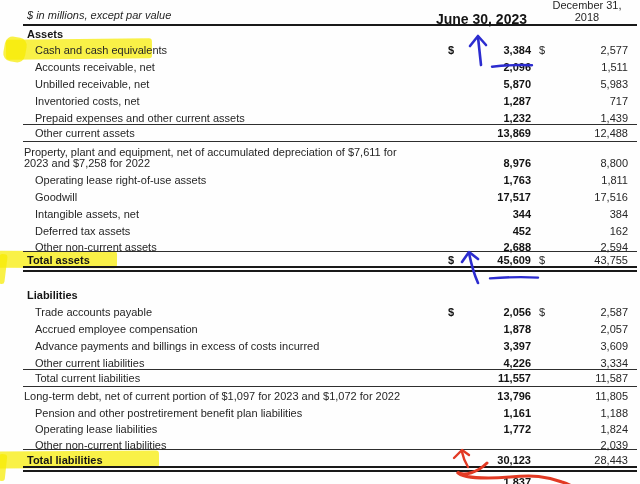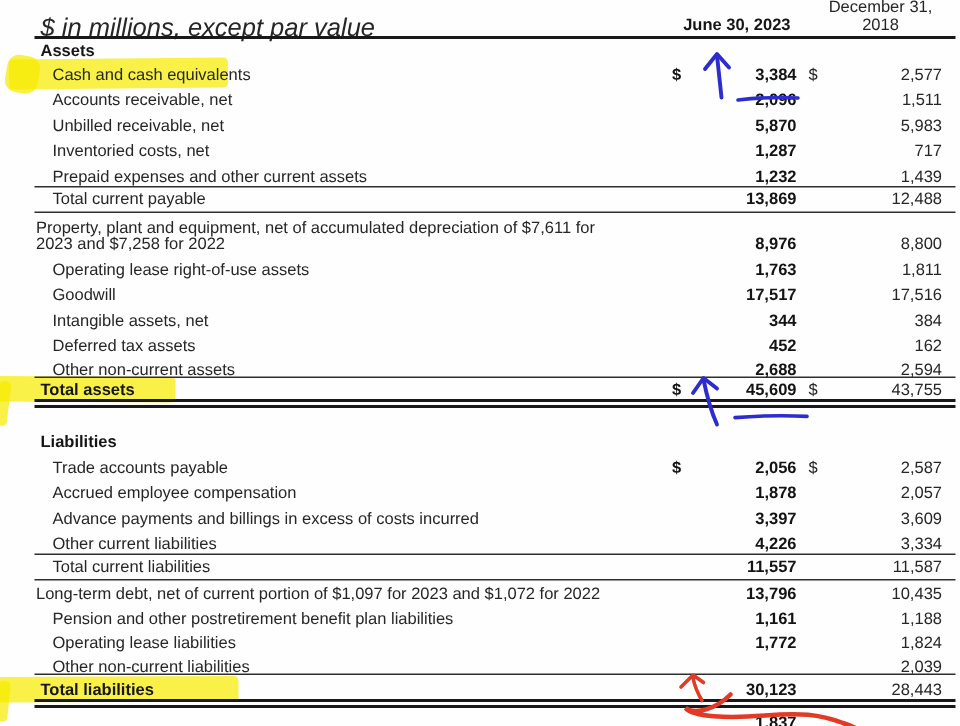--- a/index.html
+++ b/index.html
@@ -2,22 +2,22 @@
 <html style="--hl: #f7eb00; --blue: #2c2ccf; --red: #e23a24;"><head>
 <meta charset="utf-8">
 <style>
   html,body{margin:0;padding:0;}
   body{
     width:640px;height:484px;position:relative;overflow:hidden;
     background:#fefefe;color:#262626;
     font-family:"Liberation Sans","DejaVu Sans",sans-serif;
   }
   
-  .caption{position:absolute;left:27px;top:9px;font-size:17px;font-style:italic;white-space:nowrap;z-index:2;}
-  .col23{position:absolute;top:11px;right:113px;font-size:11px;font-weight:700;color:#151515;white-space:nowrap;z-index:2;}
+  .caption{position:absolute;left:27px;top:9px;font-size:11px;font-style:italic;white-space:nowrap;z-index:2;}
+  .col23{position:absolute;top:11px;right:113px;font-size:14px;font-weight:700;color:#151515;white-space:nowrap;z-index:2;}
   .col22{position:absolute;top:0px;right:10px;width:86px;font-size:11px;line-height:11.5px;text-align:center;z-index:2;}
   
   .rule{position:absolute;left:23px;width:614px;height:1px;background:#2e2e2e;z-index:2;}
   .rule.thick{height:2px;background:#191919;}
   .drule{position:absolute;left:23px;width:614px;height:6px;box-sizing:border-box;
          border-top:2px solid #191919;border-bottom:2px solid #191919;z-index:2;}
   
   .row-label{position:absolute;font-size:11px;line-height:13px;white-space:nowrap;z-index:2;}
   .lbl-bold{font-weight:700;color:#151515;}
   .val{position:absolute;width:72px;font-size:11px;line-height:13px;text-align:right;z-index:2;}
@@ -73,21 +73,21 @@
     <span class="val v22" style="top: 61px;">1,511</span>
     <span class="row-label" style="top: 78px; left: 35px;">Unbilled receivable, net</span>
     <span class="val v23" style="top: 78px;">5,870</span>
     <span class="val v22" style="top: 78px;">5,983</span>
     <span class="row-label" style="top: 95px; left: 35px;">Inventoried costs, net</span>
     <span class="val v23" style="top: 95px;">1,287</span>
     <span class="val v22" style="top: 95px;">717</span>
     <span class="row-label" style="top: 112px; left: 35px;">Prepaid expenses and other current assets</span>
     <span class="val v23" style="top: 112px;">1,232</span>
     <span class="val v22" style="top: 112px;">1,439</span>
-    <span class="row-label" style="top: 127px; left: 35px;">Total current payable</span>
+    <span class="row-label" style="top: 127px; left: 35px;">Other current assets</span>
     <span class="val v23" style="top: 127px;">13,869</span>
     <span class="val v22" style="top: 127px;">12,488</span>
     <span class="row-label" style="top: 146px; left: 24px;">Property, plant and equipment, net of accumulated depreciation of $7,611 for</span>
     <span class="row-label" style="top: 157px; left: 24px;">2023 and $7,258 for 2022</span>
     <span class="val v23" style="top: 157px;">8,976</span>
     <span class="val v22" style="top: 157px;">8,800</span>
     <span class="row-label" style="top: 174px; left: 35px;">Operating lease right-of-use assets</span>
     <span class="val v23" style="top: 174px;">1,763</span>
     <span class="val v22" style="top: 174px;">1,811</span>
     <span class="row-label" style="top: 191px; left: 35px;">Goodwill</span>
@@ -120,21 +120,21 @@
     <span class="val v23" style="top: 340px;">3,397</span>
     <span class="val v22" style="top: 340px;">3,609</span>
     <span class="row-label" style="top: 357px; left: 35px;">Other current liabilities</span>
     <span class="val v23" style="top: 357px;">4,226</span>
     <span class="val v22" style="top: 357px;">3,334</span>
     <span class="row-label" style="top: 372px; left: 35px;">Total current liabilities</span>
     <span class="val v23" style="top: 372px;">11,557</span>
     <span class="val v22" style="top: 372px;">11,587</span>
     <span class="row-label" style="top: 390px; left: 24px;">Long-term debt, net of current portion of $1,097 for 2023 and $1,072 for 2022</span>
     <span class="val v23" style="top: 390px;">13,796</span>
-    <span class="val v22" style="top: 390px;">10,435</span>
+    <span class="val v22" style="top: 390px;">11,805</span>
     <span class="row-label" style="top: 407px; left: 35px;">Pension and other postretirement benefit plan liabilities</span>
     <span class="val v23" style="top: 407px;">1,161</span>
     <span class="val v22" style="top: 407px;">1,188</span>
     <span class="row-label" style="top: 423px; left: 35px;">Operating lease liabilities</span>
     <span class="val v23" style="top: 423px;">1,772</span>
     <span class="val v22" style="top: 423px;">1,824</span>
     <span class="row-label" style="top: 439px; left: 35px;">Other non-current liabilities</span>
     <span class="val v23" style="top: 439px; margin-top: 37px;">1,837</span>
     <span class="val v22" style="top: 439px;">2,039</span>
     <span class="row-label lbl-bold" style="top: 454px; left: 27px;">Total liabilities</span>

